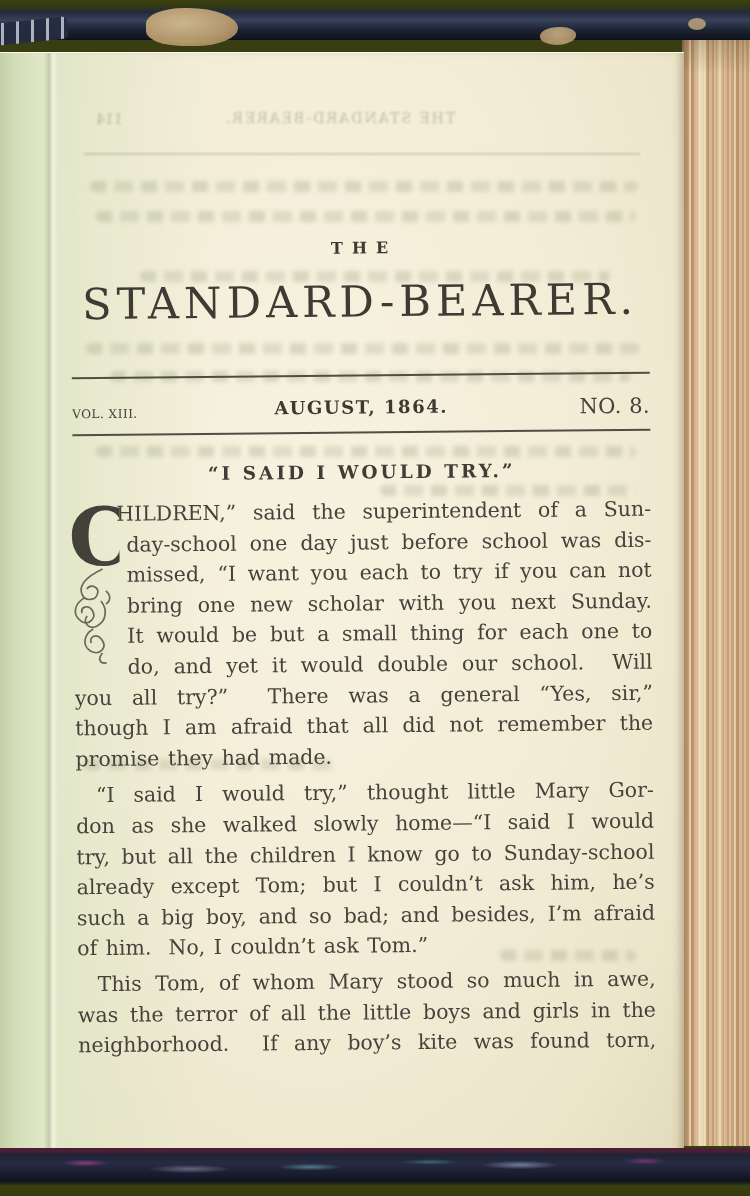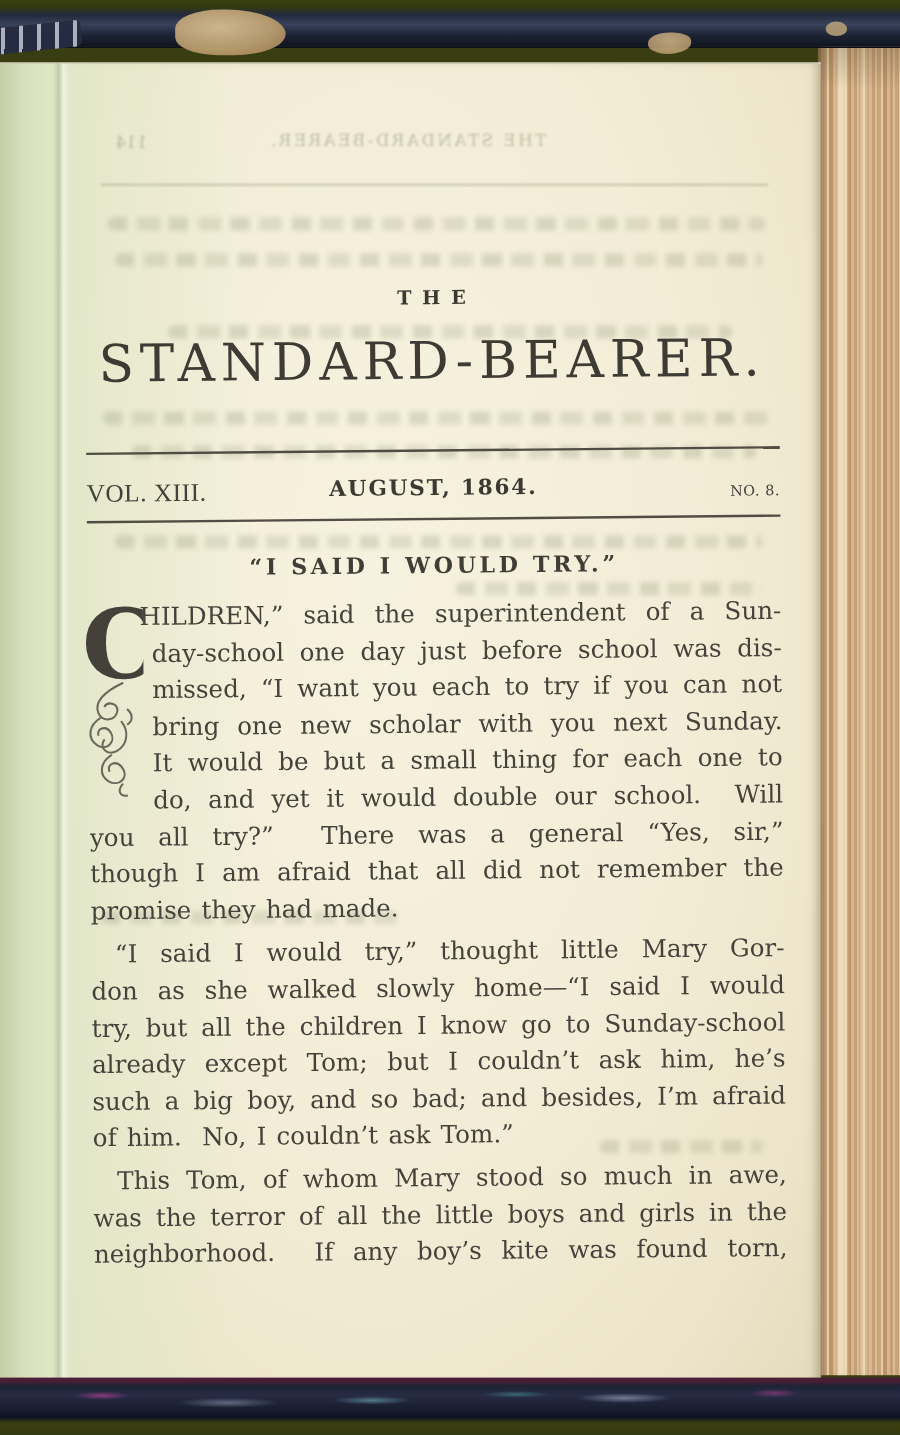--- a/index.html
+++ b/index.html
@@ -84,24 +84,24 @@
     color:#45413a;
   }
   .m-the { position:absolute; top:186px; width:100%; text-align:center;
     font-size:16px; font-weight:bold; letter-spacing:9px; color:#3c3933; text-indent:9px;}
   .m-title { position:absolute; top:224px; width:100%; text-align:center;
     font-size:43px; letter-spacing:5px; color:#3e3a34; }
   .rule { position:absolute; left:0; width:578px; height:2px; background:#514d44; }
   .rule1 { top:322px; } .rule2 { top:379px; }
   .vol-row { position:absolute; top:344px; left:0; width:578px;
     display:flex; justify-content:space-between; align-items:baseline; }
-  .vol { font-size:21px; color:#44403a; letter-spacing:.5px;font-family:Liberation Serif, serif; }
+  .vol { font-size:12px; color:#44403a; letter-spacing:.5px; }
   .date { font-size:18px; font-weight:bold; letter-spacing:1.5px; color:#3c3933;
     position:absolute; left:0; right:0; text-align:center; }
-  .no { font-size:12px; color:#44403a; letter-spacing:.5px; }
+  .no { font-size:21px; color:#44403a; letter-spacing:.5px; }
   .a-title { position:absolute; top:409px; width:100%; text-align:center;
     font-size:18.5px; font-weight:bold; letter-spacing:3px; color:#403c36; }
 
   .textblock { position:absolute; top:444px; left:0; width:578px;
     font-size:20.5px; line-height:30.6px; word-spacing:2px; color:#46423b; }
   .bl { height:30.6px; overflow:hidden; text-align:justify; }
   .bl::after { content:""; display:inline-block; width:100%; height:0; }
   .bl-last { height:30.6px; overflow:hidden; }
   .ind1 { margin-left:43px; }
   .ind2 { margin-left:53px; }

